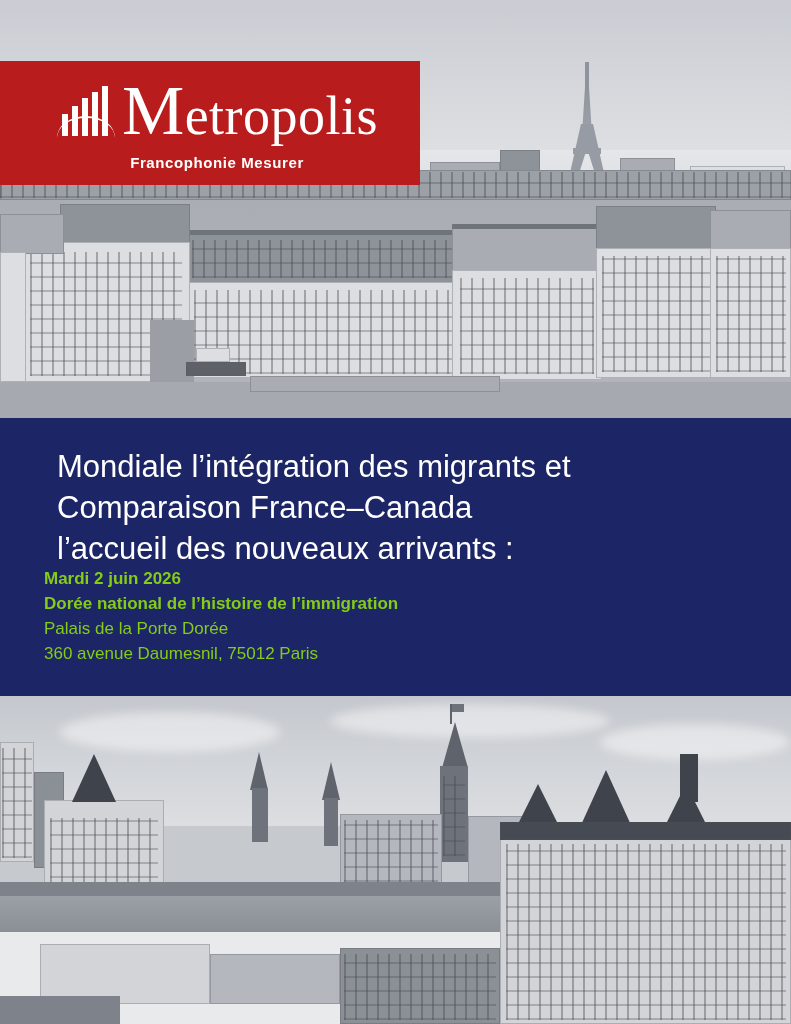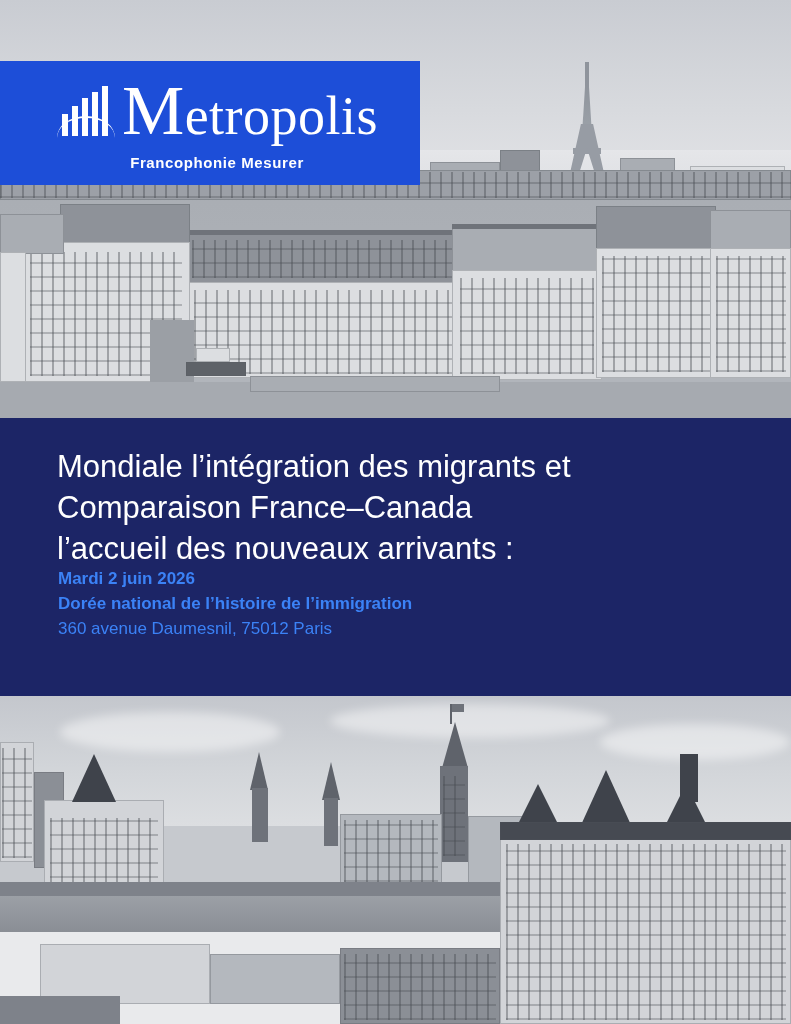--- a/index.html
+++ b/index.html
@@ -105,21 +105,21 @@
     background: #9b9fa5;
   }
 
   
   .logo-band {
     position: absolute;
     left: 0;
     top: 61px;
     width: 420px;
     height: 124px;
-    background: #1d4ed8;
+    background: #b91c1c;
     z-index: 5;
   }
   .logo-inner {
     position: absolute;
     left: 0; top: 0; right: 0; bottom: 0;
     display: flex;
     flex-direction: column;
     align-items: center;
     justify-content: center;
     padding-left: 14px;
@@ -190,23 +190,23 @@
     left: 57px;
     top: 28px;
     width: 680px;
     color: #ffffff;
     font-size: 31px;
     line-height: 41px;
     font-weight: 400;
   }
   .details {
     position: absolute;
-    left: 58px;
+    left: 44px;
     top: 148px;
-    color: #3b82f6;
+    color: #84cc16;
   }
   .details .strong {
     font-weight: 700;
     font-size: 17px;
     line-height: 25px;
   }
   .details .normal {
     font-weight: 400;
     font-size: 17px;
     line-height: 25px;
@@ -363,20 +363,21 @@
 
   <div class="navy-panel">
     <div class="title">
       <div>Mondiale l’intégration des migrants et</div>
       <div>Comparaison France–Canada</div>
       <div>l’accueil des nouveaux arrivants :</div>
     </div>
     <div class="details">
       <div class="strong">Mardi 2 juin 2026</div>
       <div class="strong">Dorée national de l’histoire de l’immigration</div>
+      <div class="normal">Palais de la Porte Dorée</div>
       <div class="normal">360 avenue Daumesnil, 75012 Paris</div>
     </div>
   </div>
 
   <div class="photo-ottawa">
     <div class="ott-sky"></div>
     <div class="ott-cloud" style="left:60px; top:16px; width:220px; height:40px;"></div>
     <div class="ott-cloud" style="left:330px; top:8px; width:280px; height:34px;"></div>
     <div class="ott-cloud" style="left:600px; top:28px; width:190px; height:36px;"></div>
 

